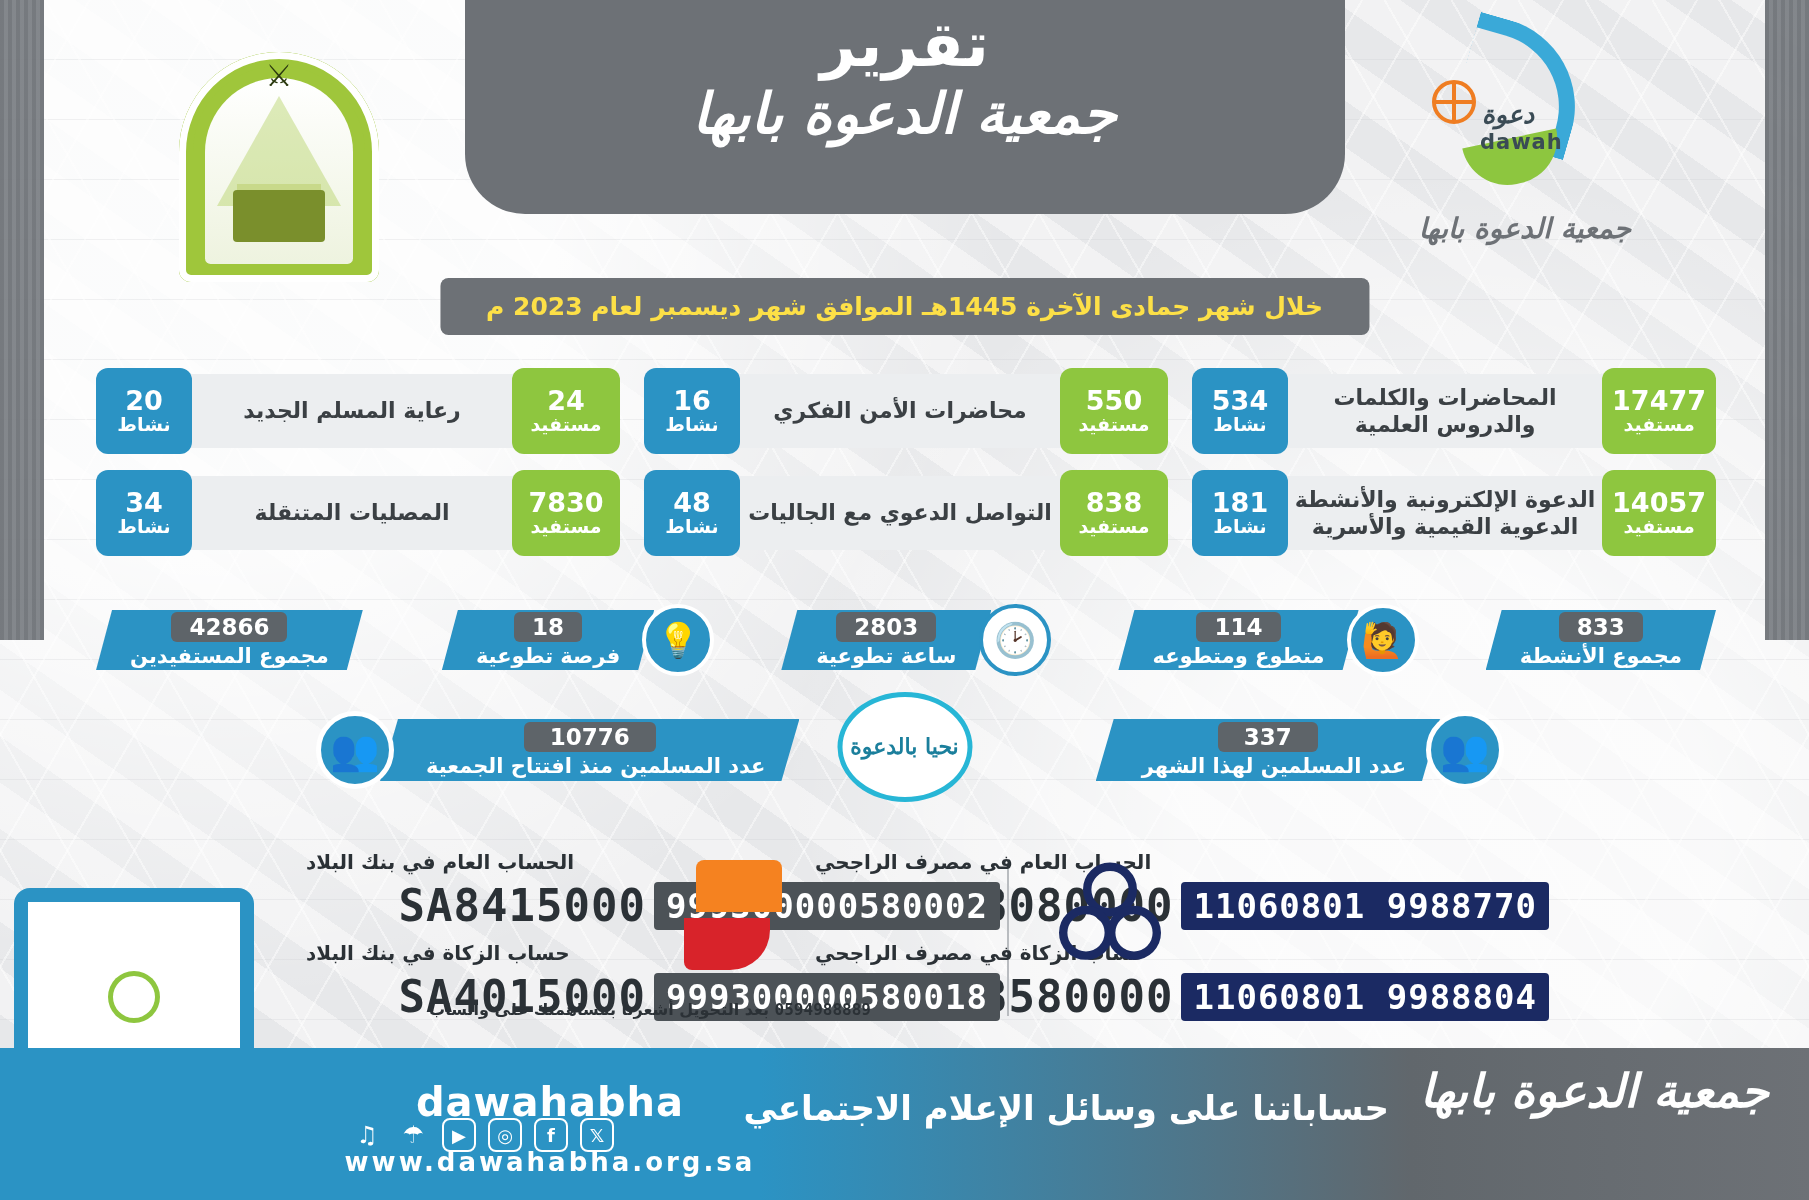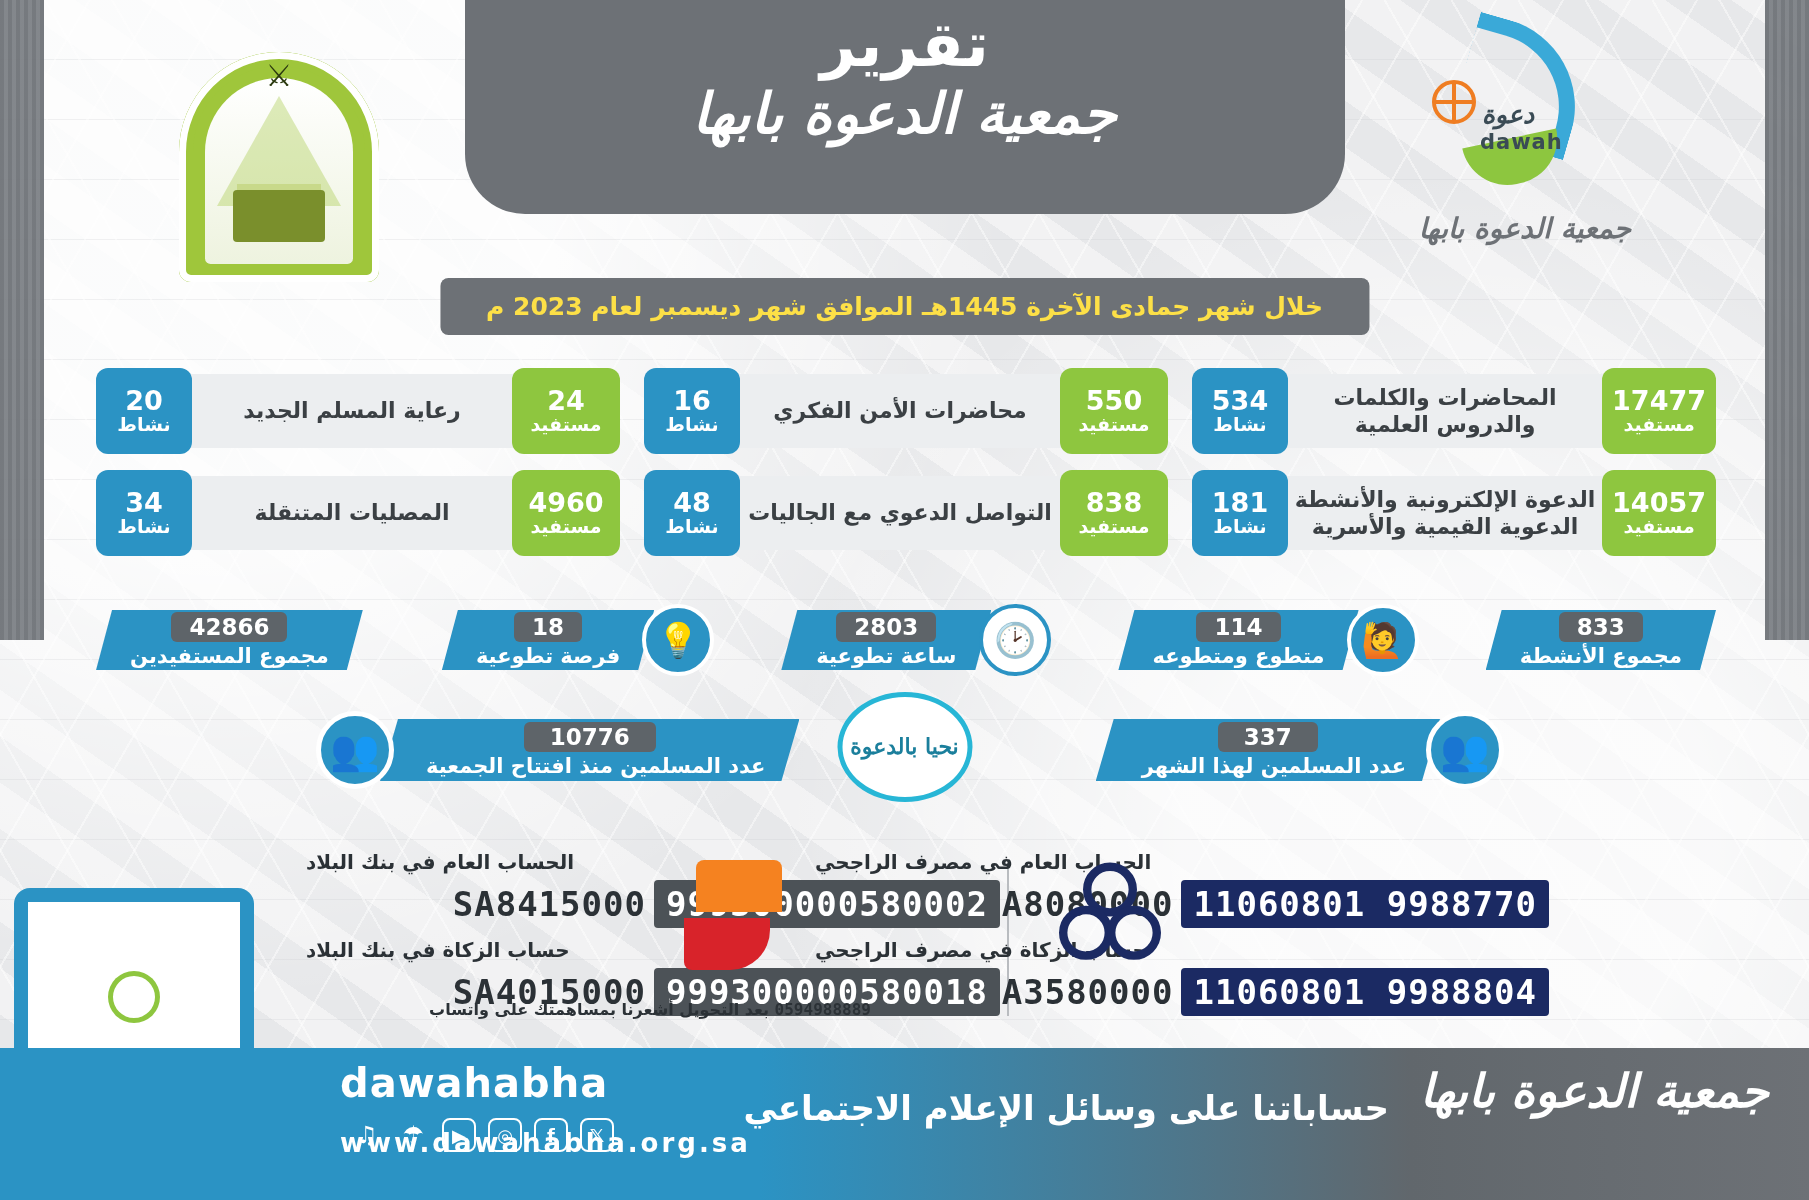--- a/index.html
+++ b/index.html
@@ -237,21 +237,21 @@
   }
   .bank-col{ position:absolute; top:0; }
   .bank-right{ right:260px; width: 740px; }
   .bank-left{ left:300px; width: 700px; }
   .bank-row{ display:flex; align-items:center; justify-content:center; margin-bottom:6px; }
   .bank-caption{ font-size:20px; font-weight:700; color:#2b3136; text-align:left; width:100%; padding-left:6px;}
   .iban{
     display:flex; align-items:center; direction:ltr; justify-content:flex-end; width:100%;
   }
   .iban .prefix{
-    font-size:34px; font-weight:700; color:#2b3136; letter-spacing:1px; padding: 0 8px;
+    font-size:44px; font-weight:700; color:#2b3136; letter-spacing:1px; padding: 0 8px;
     font-family:"DejaVu Sans Mono","Liberation Mono",monospace;
   }
   .iban .digits{
     font-size:34px; font-weight:700; color:#fff; padding:4px 12px; border-radius:4px;
     font-family:"DejaVu Sans Mono","Liberation Mono",monospace; letter-spacing:1px;
   }
   .digits.grey{ background:#4c5257; }
   .digits.navy{ background:#1b2a63; }
   .bank-note{
     position:absolute; top:150px; left:300px; width:700px; text-align:center;
@@ -298,21 +298,21 @@
   .footer-assoc{
     position:absolute; right:40px; top:16px;
     color:#fff; font-size:46px; font-weight:700;
     font-family:"DejaVu Serif","Liberation Serif",serif; font-style:italic;
   }
   .footer-social-text{
     position:absolute; right:420px; top:40px;
     color:#fff; font-size:34px; font-weight:700;
   }
   .footer-brand{
-    position:absolute; left:340px; top:12px; width:420px; text-align:left; color:#fff;
+    position:absolute; left:340px; top:31px; width:420px; text-align:center; color:#fff;
   }
   .footer-brand .name{ font-size:40px; font-weight:700; letter-spacing:1px;}
   .footer-brand .url{ font-size:26px; font-weight:700; letter-spacing:3px; margin-top:22px;}
   .social-icons{
     position:absolute; left:350px; top:70px; display:flex; gap:12px; direction:ltr;
   }
   .social-icons span{
     width:34px;height:34px;border-radius:8px;border:2px solid #fff; color:#fff;
     display:flex; align-items:center; justify-content:center; font-size:18px; font-weight:700;
   }
@@ -407,21 +407,21 @@
       </div>
       <div class="stat-label">التواصل الدعوي مع الجاليات</div>
       <div class="stat-blue">
         <span class="num">48</span>
         <span class="unit">نشاط</span>
       </div>
     </div>
 
     <div class="stat-card">
       <div class="stat-green">
-        <span class="num">4960</span>
+        <span class="num">7830</span>
         <span class="unit">مستفيد</span>
       </div>
       <div class="stat-label">المصليات المتنقلة</div>
       <div class="stat-blue">
         <span class="num">34</span>
         <span class="unit">نشاط</span>
       </div>
     </div>
 
   </div>

